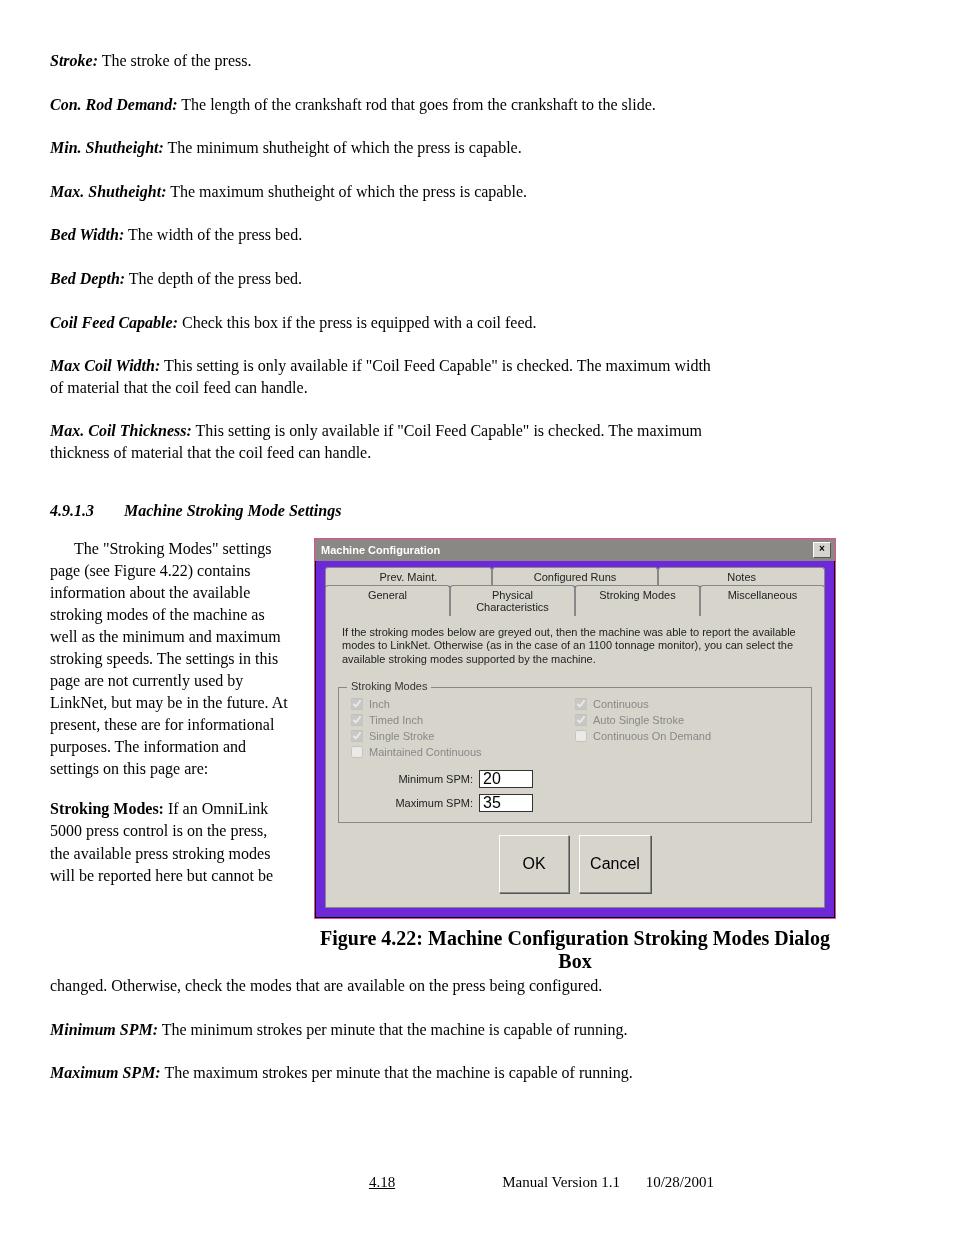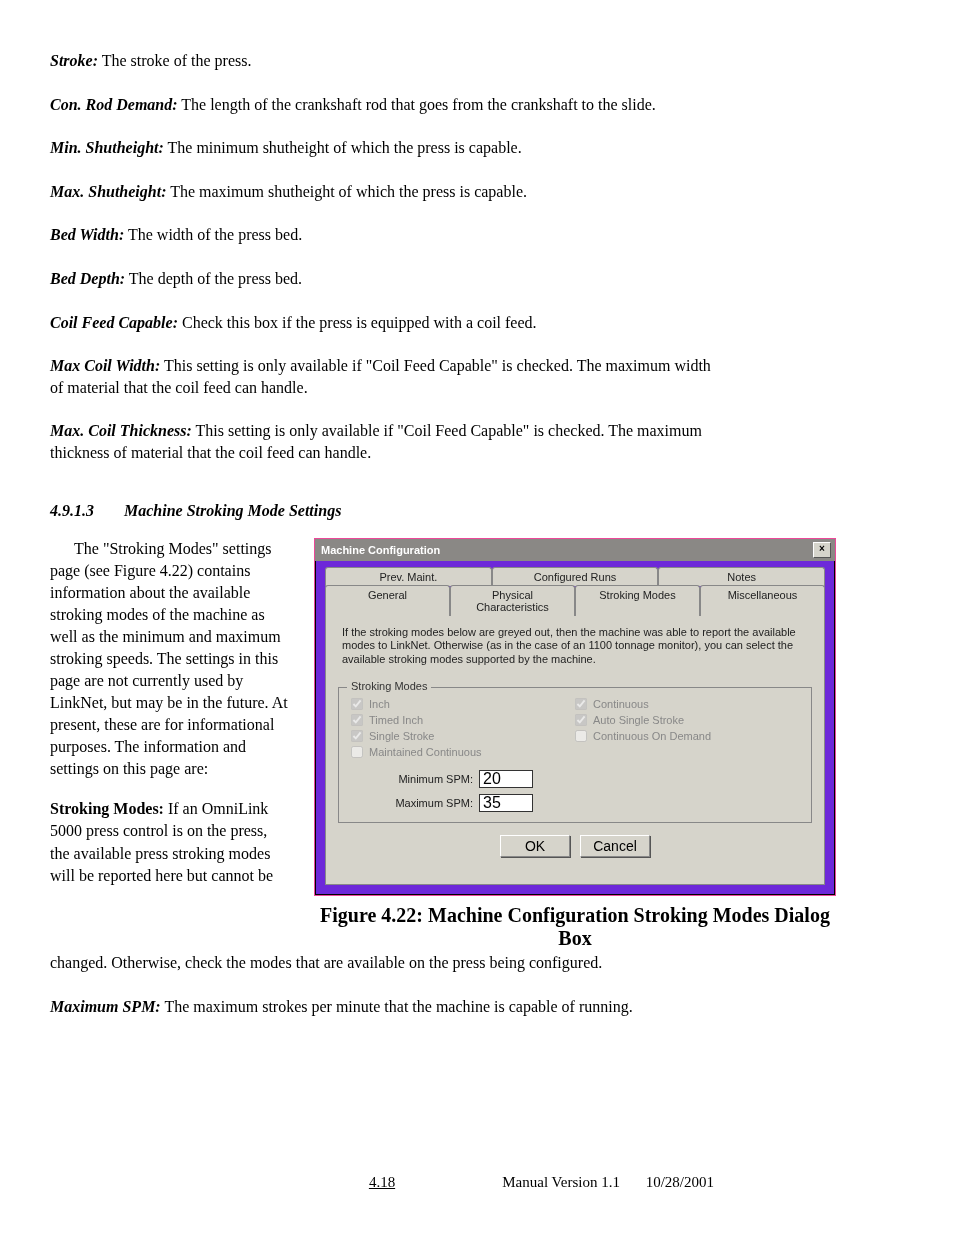--- a/index.html
+++ b/index.html
@@ -203,22 +203,22 @@
     padding: 0 3px;
   }
   .dlg-buttons {
     display: flex;
     gap: 10px;
     justify-content: center;
     margin-top: 12px;
   }
   .dlg-btn {
     min-width: 70px;
-    padding: 2px 10px;
-    font-size: 14px;
+    padding: 19px 10px;
+    font-size: 16px;
     font-family: Tahoma, Geneva, sans-serif;
     background: #d6d4cb;
     border: 1px solid #888;
     border-top-color: #fff;
     border-left-color: #fff;
     box-shadow: 1px 1px 0 #555;
   }
 </style>
 </head>
 <body>
@@ -318,20 +318,21 @@
           </div>
         </div>
       </div>
 
       <div class="figure-caption">Figure 4.22: Machine Configuration Stroking Modes Dialog Box</div>
     </div>
   </div>
 
   <p class="after-fig">changed.  Otherwise, check the modes that are available on the press being configured.</p>
 
+  <p class="def-line"><span class="term">Minimum SPM:</span><span>  The minimum strokes per minute that the machine is capable of running.</span></p>
   <p class="def-line"><span class="term">Maximum SPM:</span><span>  The maximum strokes per minute that the machine is capable of running.</span></p>
 
   <div class="footer">
     <span class="pgnum">4.18</span>
     <span class="ver">
       <span>Manual Version 1.1</span>
       <span>10/28/2001</span>
     </span>
   </div>
 

